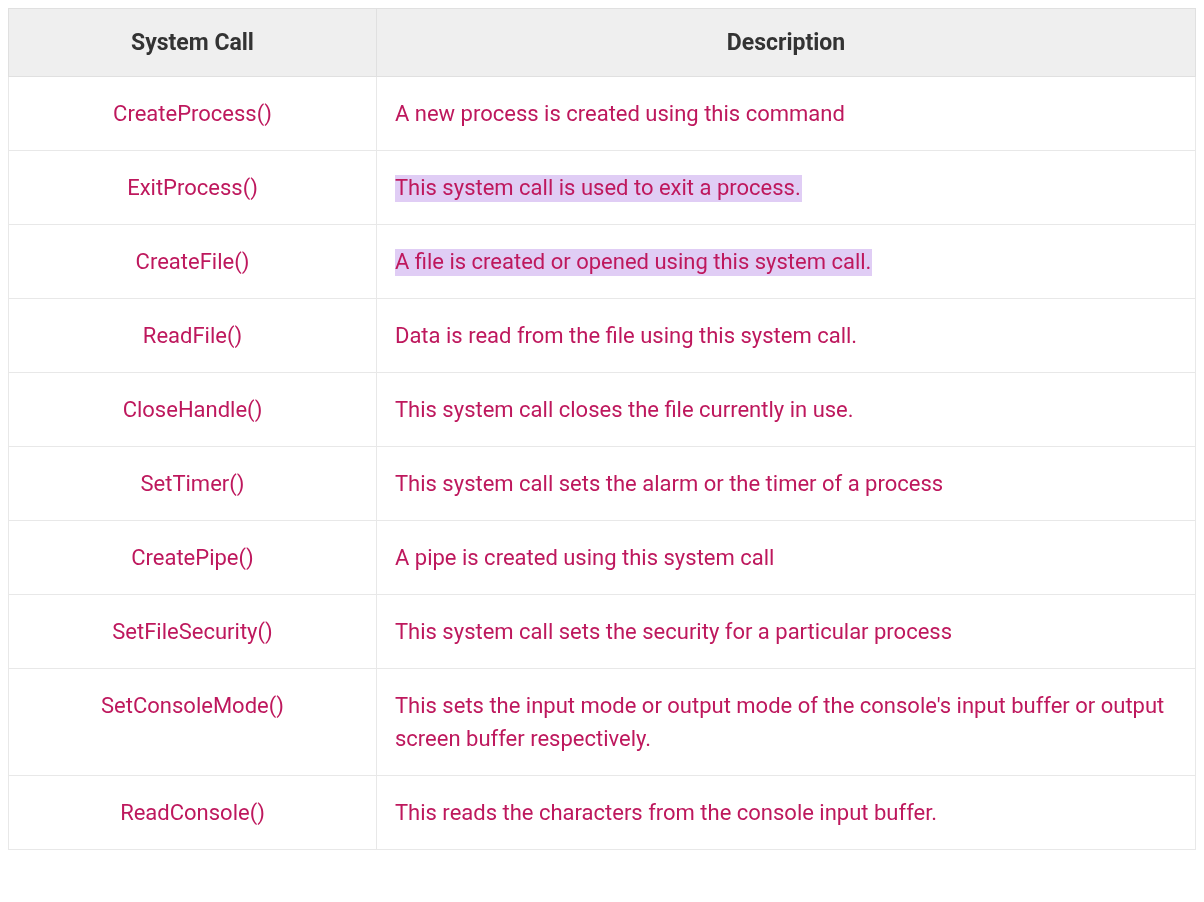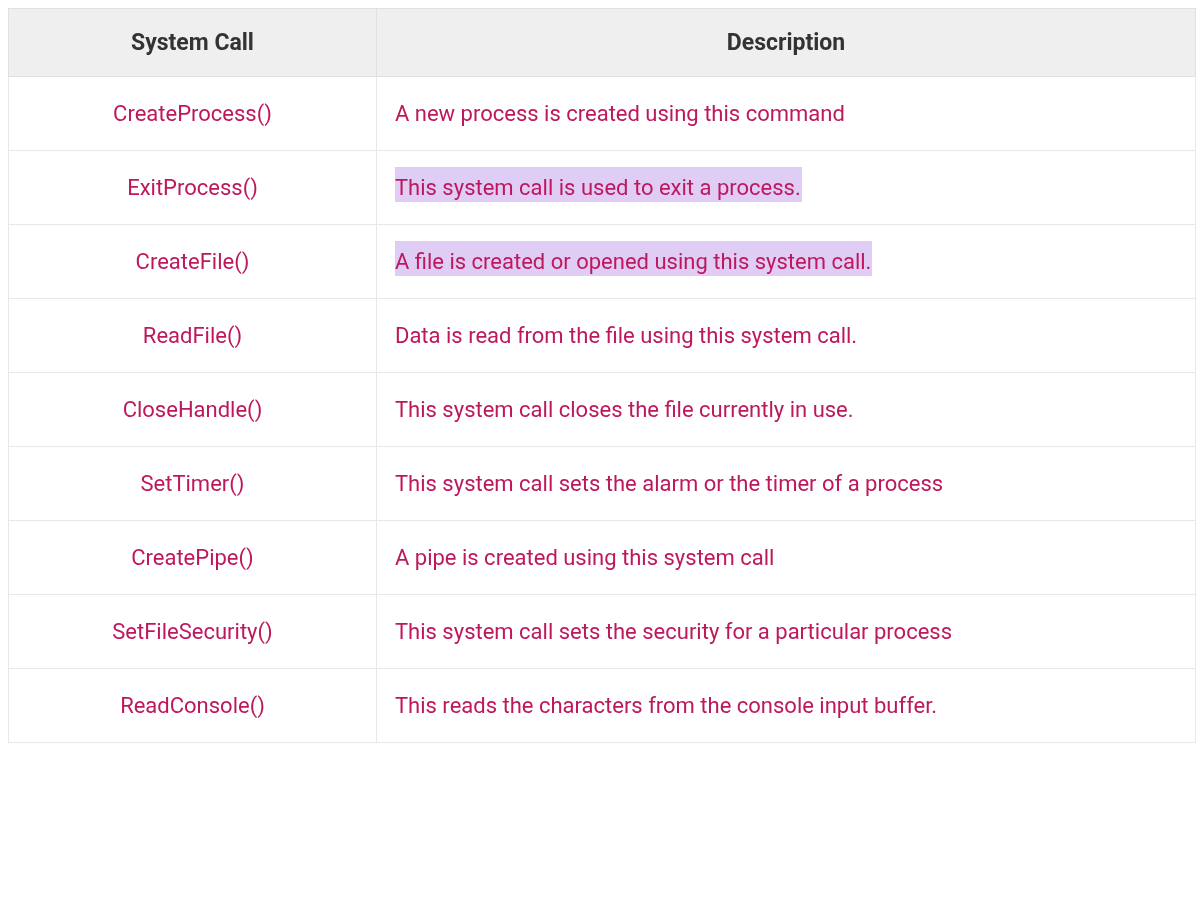--- a/index.html
+++ b/index.html
@@ -44,21 +44,21 @@
       vertical-align: top;
     }
     td.syscall-cell {
       text-align: center;
     }
     td.desc-cell {
       text-align: left;
     }
     .highlight {
       background: #e0cdf5;
-      padding: 8px 1px 2px 0;
+      padding: 0 1px 2px 0;
     }
   </style>
 </head>
 <body>
 
 <div class="table-container">
   <table>
     <thead>
       <tr>
         <th class="col-syscall">System Call</th>
@@ -92,18 +92,22 @@
         </tr>
         <tr>
           <td class="syscall-cell">CreatePipe()</td>
           <td class="desc-cell">A pipe is created using this system call</td>
         </tr>
         <tr>
           <td class="syscall-cell">SetFileSecurity()</td>
           <td class="desc-cell">This system call sets the security for a particular process</td>
         </tr>
         <tr>
+          <td class="syscall-cell">SetConsoleMode()</td>
+          <td class="desc-cell">This sets the input mode or output mode of the console's input buffer or output screen buffer respectively.</td>
+        </tr>
+        <tr>
           <td class="syscall-cell">ReadConsole()</td>
           <td class="desc-cell">This reads the characters from the console input buffer.</td>
         </tr>
       </tbody>
   </table>
 </div>
 
 </body></html>

